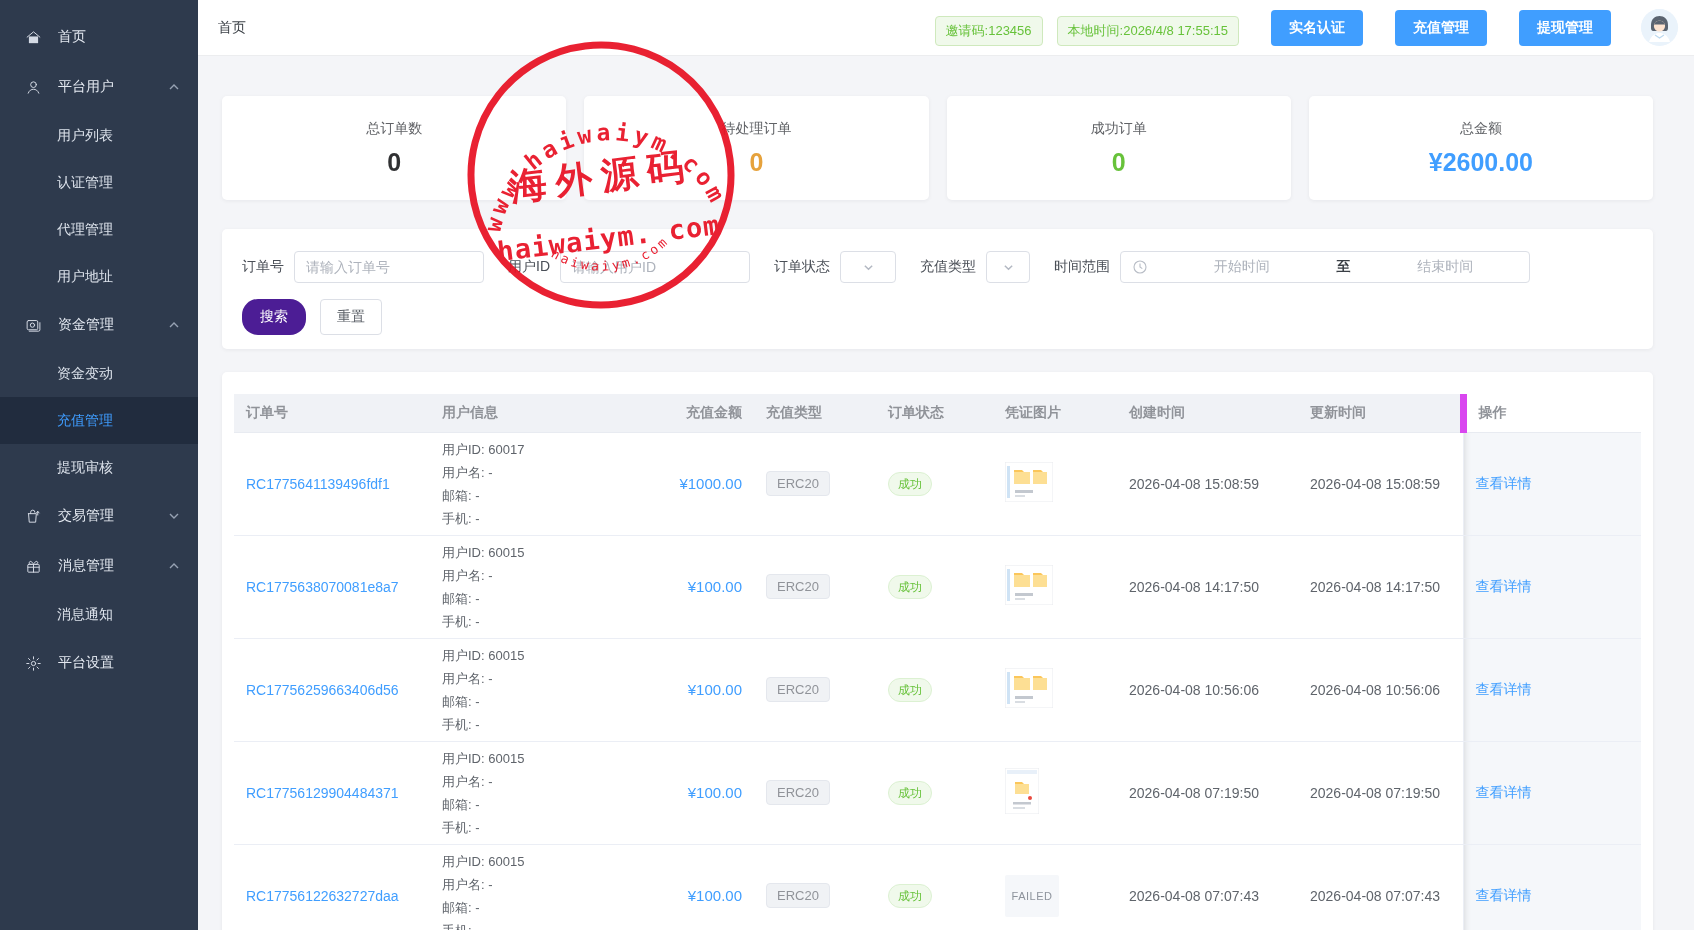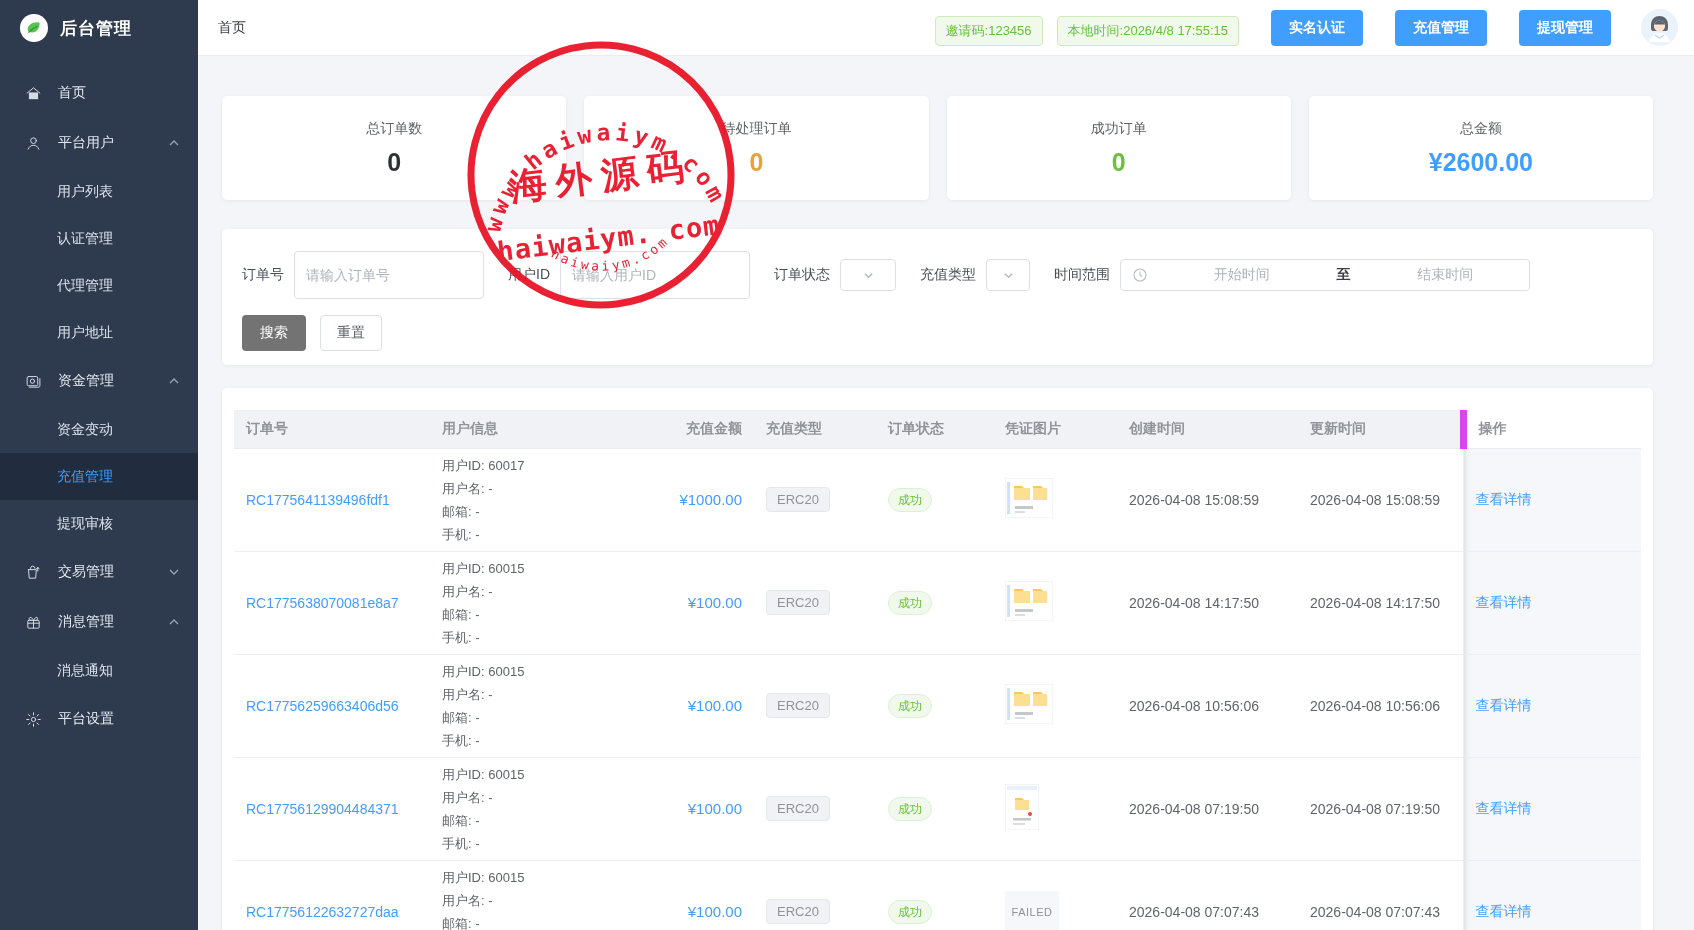--- a/index.html
+++ b/index.html
@@ -38,33 +38,33 @@
   .stat-row{display:flex;gap:18px}
   .stat-card{flex:1;background:#fff;border-radius:5px;height:104px;box-shadow:0 1px 4px rgba(0,21,41,.06);
              display:flex;flex-direction:column;align-items:center;justify-content:center;gap:10px}
   .stat-label{font-size:14px;color:#606266}
   .stat-value{font-size:25px;font-weight:bold}
 
   .filter-card{background:#fff;border-radius:5px;box-shadow:0 1px 4px rgba(0,21,41,.06);margin-top:29px;
                padding:22px 20px 14px 20px}
   .filter-row{display:flex;align-items:center;flex-wrap:nowrap}
   .f-label{font-size:14px;color:#4a4f57;margin-right:10px;white-space:nowrap}
-  .f-input{height:48px;border:1px solid #dcdfe6;border-radius:4px;padding:0 11px;font-size:14px;width:190px;
+  .f-input{height:32px;border:1px solid #dcdfe6;border-radius:4px;padding:0 11px;font-size:14px;width:190px;
            color:#333;font-family:inherit}
   .f-input::placeholder{color:#aeb3bc}
   .gap{width:24px;flex:0 0 auto}
   .f-select{height:32px;width:56px;border:1px solid #dcdfe6;border-radius:4px;background:#fff;display:flex;
             align-items:center;justify-content:center;cursor:pointer}
   .chev{width:11px;height:11px;stroke:#b3b8c2;stroke-width:1.6;fill:none}
   .date-range{height:32px;flex:0 0 410px;border:1px solid #dcdfe6;border-radius:4px;display:flex;align-items:center;
               padding:0 12px;gap:23px;background:#fff;cursor:text}
   .dr-ph{flex:1;text-align:center;color:#aeb3bc;font-size:14px}
   .dr-sep{color:#3a3f45;font-size:14px;font-weight:bold}
   .btn-row{margin-top:16px;display:flex;gap:14px}
-  .btn-primary{background:#737373;color:#fff;border:none;border-radius:4px;font-size:14px;padding:8px 18px;cursor:pointer;font-family:inherit}
+  .btn-primary{background:#4c1d95;color:#fff;border:none;border-radius:16px;font-size:14px;padding:8px 18px;cursor:pointer;font-family:inherit}
   .btn-plain{background:#fff;color:#5a5f66;border:1px solid #dcdfe6;border-radius:4px;font-size:14px;padding:8px 16px;cursor:pointer;font-family:inherit}
 
   
   .table-card{background:#fff;border-radius:5px 5px 0 0;box-shadow:0 1px 4px rgba(0,21,41,.06);margin-top:23px;
               padding:22px 12px 0 12px;height:620px;overflow:hidden}
   table{border-collapse:collapse;table-layout:fixed;width:1407px;font-size:14px}
   col.c1{width:196px}col.c2{width:202px}col.c3{width:122px}col.c4{width:122px}col.c5{width:117px}
   col.c6{width:124px}col.c7{width:181px}col.c8{width:165px}col.c9{width:178px}
   th{height:38px;background:#f0f2f6;color:#909399;font-weight:bold;text-align:left;padding:0 12px;
      border-bottom:1px solid #e8ebf1;font-size:14px;white-space:nowrap}
@@ -88,30 +88,20 @@
 
   
   .watermark{position:absolute;left:462px;top:36px;width:278px;height:278px;z-index:40;pointer-events:none;opacity:.93}
 </style>
 </head>
 <body>
 
 <div class="screen">
 
   <aside class="sidebar">
-    <div class="logo-row">
-      <span class="logo-badge">
-        <svg width="22" height="22" viewBox="0 0 24 24">
-            <circle cx="12" cy="12" r="11" fill="#ffffff"></circle>
-        <path d="M5 14c0-5 5-9 13-8 .6 6-3 11-8 11-3 0-5-1.4-5-3z" fill="#57c452"></path>
-        <path d="M6 17c3-4 7-6 10-7" stroke="#2f8f3a" stroke-width="1.1" fill="none"></path>
-          </svg>
-      </span>
-      <span class="logo-title">后台管理</span>
-    </div>
     <nav class="menu">
 
       <div class="m-item">
         <span class="mi-ic">
           <svg class="ic" width="17" height="17" viewBox="0 0 24 24">
               <path d="M3 11.5 12 4l9 7.5" fill="none"></path>
               <path d="M5.5 10.5V20h13v-9.5" fill="#d4dae4" stroke="none"></path>
             </svg>
         </span>
         <span class="mi-label">首页</span>

